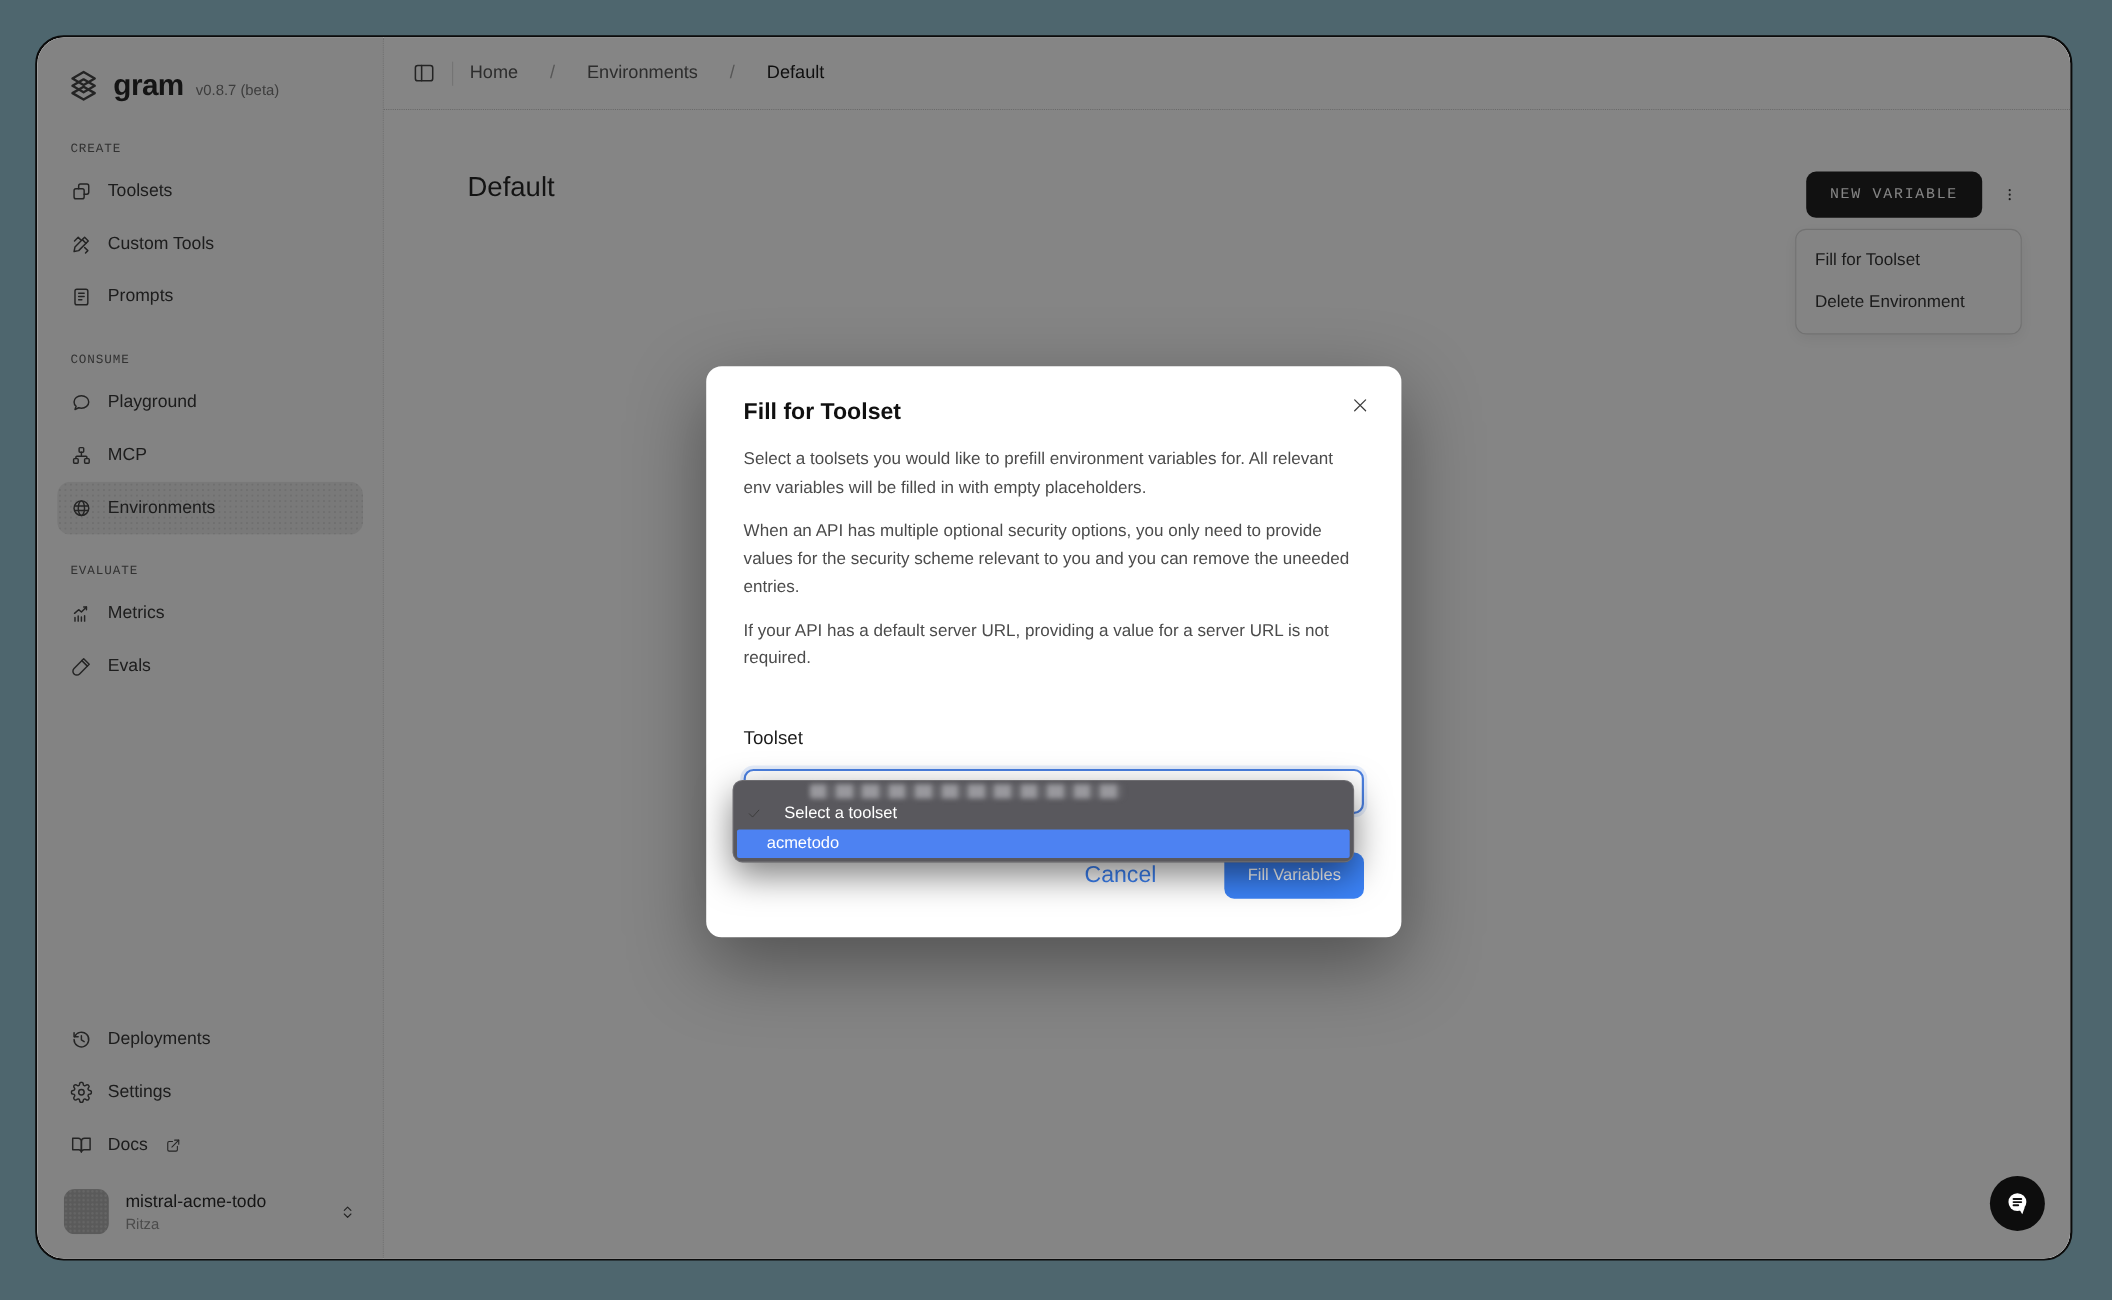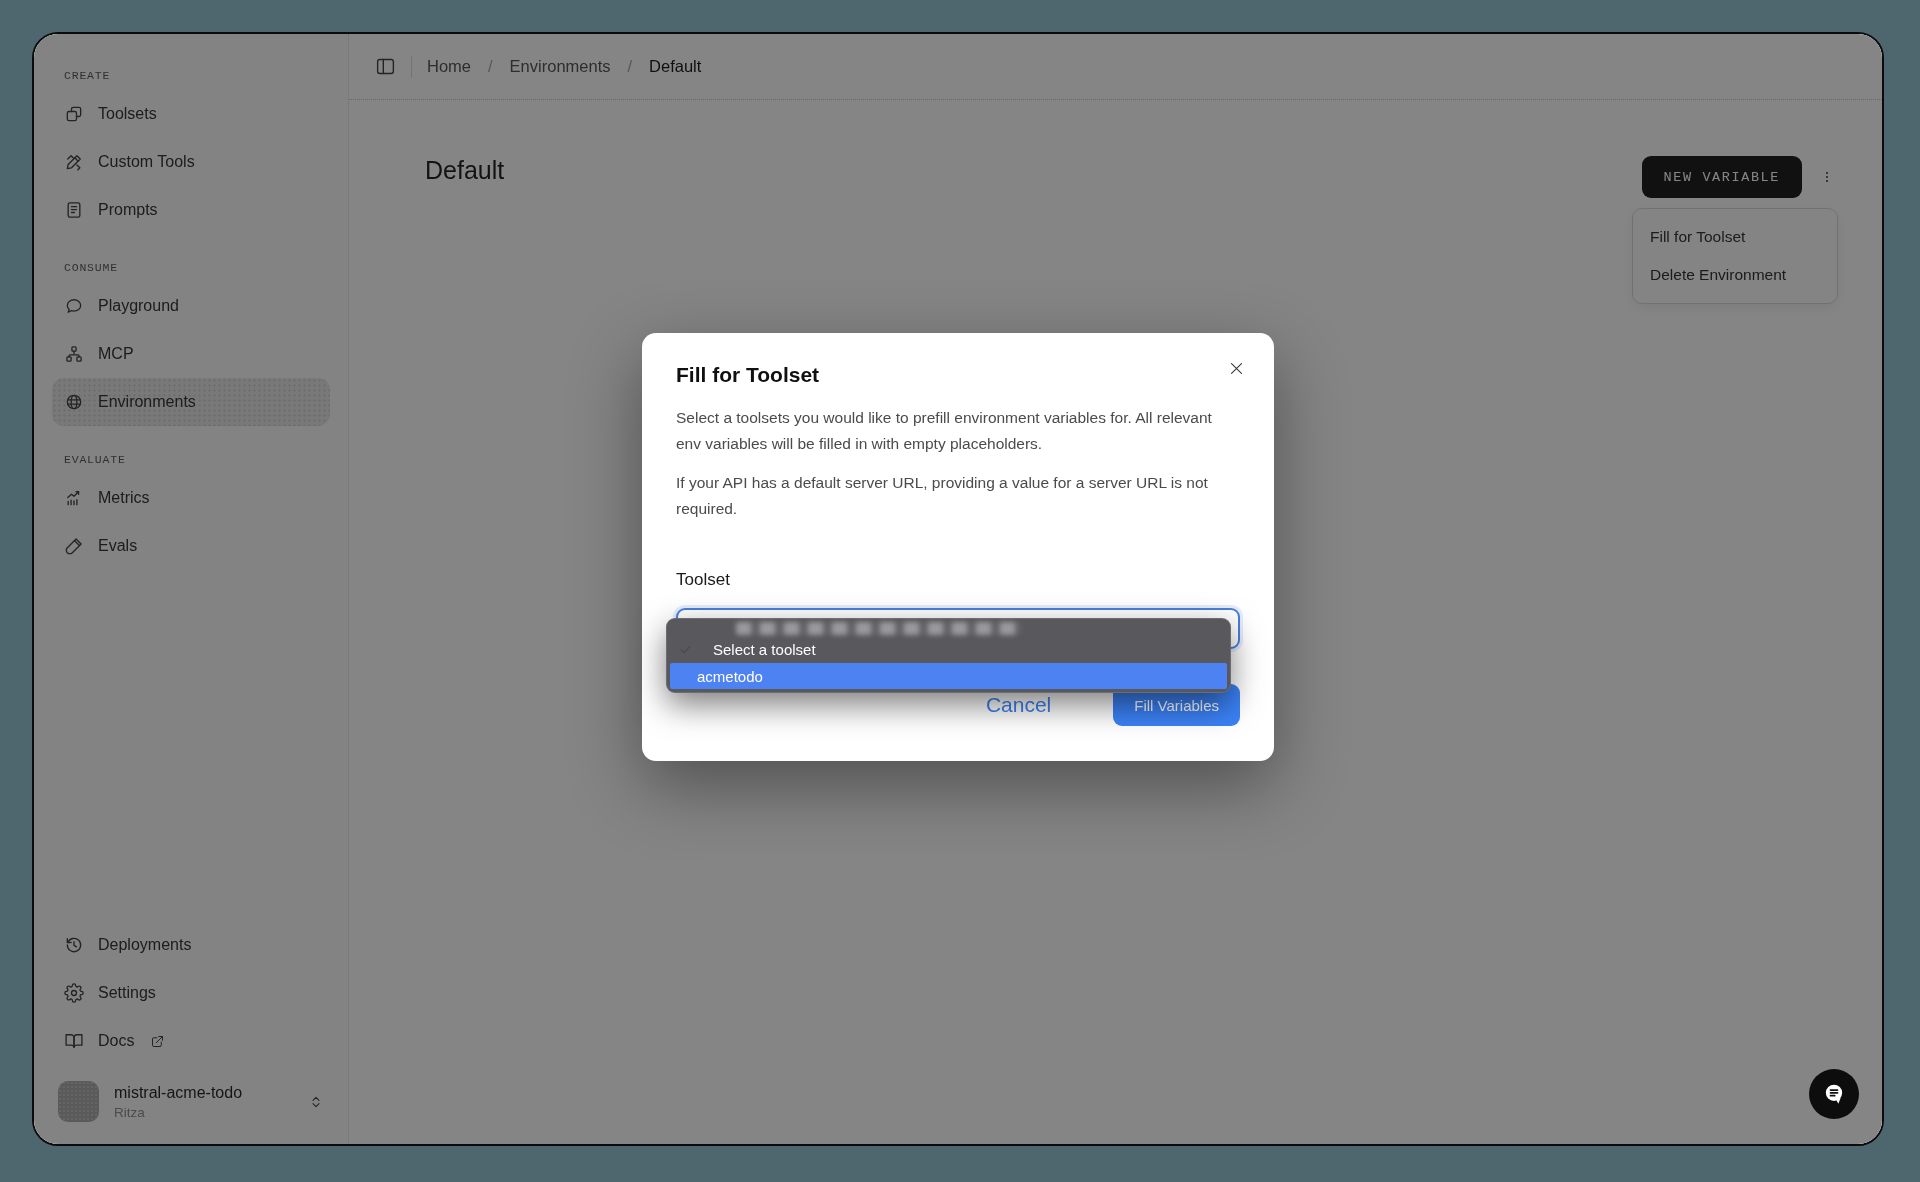--- a/index.html
+++ b/index.html
@@ -51,21 +51,21 @@
   .account-org  { font-size:13.5px; color:#8a8a8a; margin-top:3px; }
   .account-chevrons { margin-left:auto; display:inline-flex; }
   
   .main { flex:1; display:flex; flex-direction:column; background:#fff; position:relative; }
   .topbar {
     height:66px; flex:none; display:flex; align-items:center; gap:15px;
     padding:0 26px; border-bottom:1px dotted #c4c4c4;
   }
   .panel-btn { background:none; border:none; padding:0; display:inline-flex; cursor:pointer; }
   .v-divider { width:1px; height:22px; background:#dadada; }
-  .breadcrumb { display:flex; align-items:center; gap:17px; font-size:16.5px; color:#4f4f4f; }
+  .breadcrumb { display:flex; align-items:center; gap:29px; font-size:16.5px; color:#4f4f4f; }
   .breadcrumb .sep { color:#a3a3a3; }
   .breadcrumb .current { color:#121212; }
   .content { flex:1; padding:56px 42px 0 76px; }
   .toolbar-row { display:flex; align-items:flex-start; justify-content:space-between; }
   .page-title { margin:0; font-size:25px; font-weight:500; color:#1b1b1b; }
   .actions { display:flex; align-items:center; gap:12px; position:relative;padding-left:48px; }
   .btn-new {
     height:42px; padding:0 22px; background:#161616; color:#fff; border:none; border-radius:9px;
     font-family:"Liberation Mono", monospace; font-size:13.5px; letter-spacing:1.6px; cursor:pointer;
   }
@@ -117,20 +117,31 @@
     background:#0d0d0d; z-index:80; border:none; display:flex; align-items:center; justify-content:center;
     cursor:pointer;
   }
 </style>
 </head>
 <body>
 
 <div class="window">
 
   <aside class="sidebar">
+    <div class="logo-row">
+      <span class="logo-mark icon">
+        <svg class="stroked" width="32" height="32" viewBox="0 0 24 24" stroke="#222" stroke-width="1.4">
+          <path d="M12 2.6 19.6 7 12 11.4 4.4 7z"></path>
+          <path d="M12 7.6 19.6 12 12 16.4 4.4 12z"></path>
+          <path d="M12 12.6 19.6 17 12 21.4 4.4 17z"></path>
+        </svg>
+      </span>
+      <span class="wordmark">gram</span>
+      <span class="version">v0.8.7 (beta)</span>
+    </div>
 
     <nav class="nav">
       <div class="section-label">CREATE</div>
 
       <div class="nav-item">
         <span class="icon">
           <svg class="stroked" width="20" height="20" viewBox="0 0 24 24">
             <rect x="4" y="9" width="11" height="11" rx="2"></rect>
             <path d="M9 9V6a2 2 0 0 1 2-2h7a2 2 0 0 1 2 2v7a2 2 0 0 1-2 2h-3"></path>
           </svg>
@@ -315,20 +326,21 @@
   <div class="overlay"></div>
 
   <div class="modal">
     <button class="modal-close">
       <svg class="stroked" width="17" height="17" viewBox="0 0 24 24" stroke="#2b2b2b" stroke-width="1.8">
         <path d="M5 5l14 14M19 5 5 19"></path>
       </svg>
     </button>
     <h2 class="modal-title">Fill for Toolset</h2>
     <p class="modal-p">Select a toolsets you would like to prefill environment variables for. All relevant env variables will be filled in with empty placeholders.</p>
+    <p class="modal-p">When an API has multiple optional security options, you only need to provide values for the security scheme relevant to you and you can remove the uneeded entries.</p>
     <p class="modal-p">If your API has a default server URL, providing a value for a server URL is not required.</p>
 
     <div class="toolset-label">Toolset</div>
 
     <div class="select-wrap">
       <div class="select">
         <span class="icon">
           <svg class="stroked" width="14" height="14" viewBox="0 0 24 24" stroke="#555" stroke-width="2">
             <path d="M6 9.5l6 6 6-6"></path>
           </svg>

